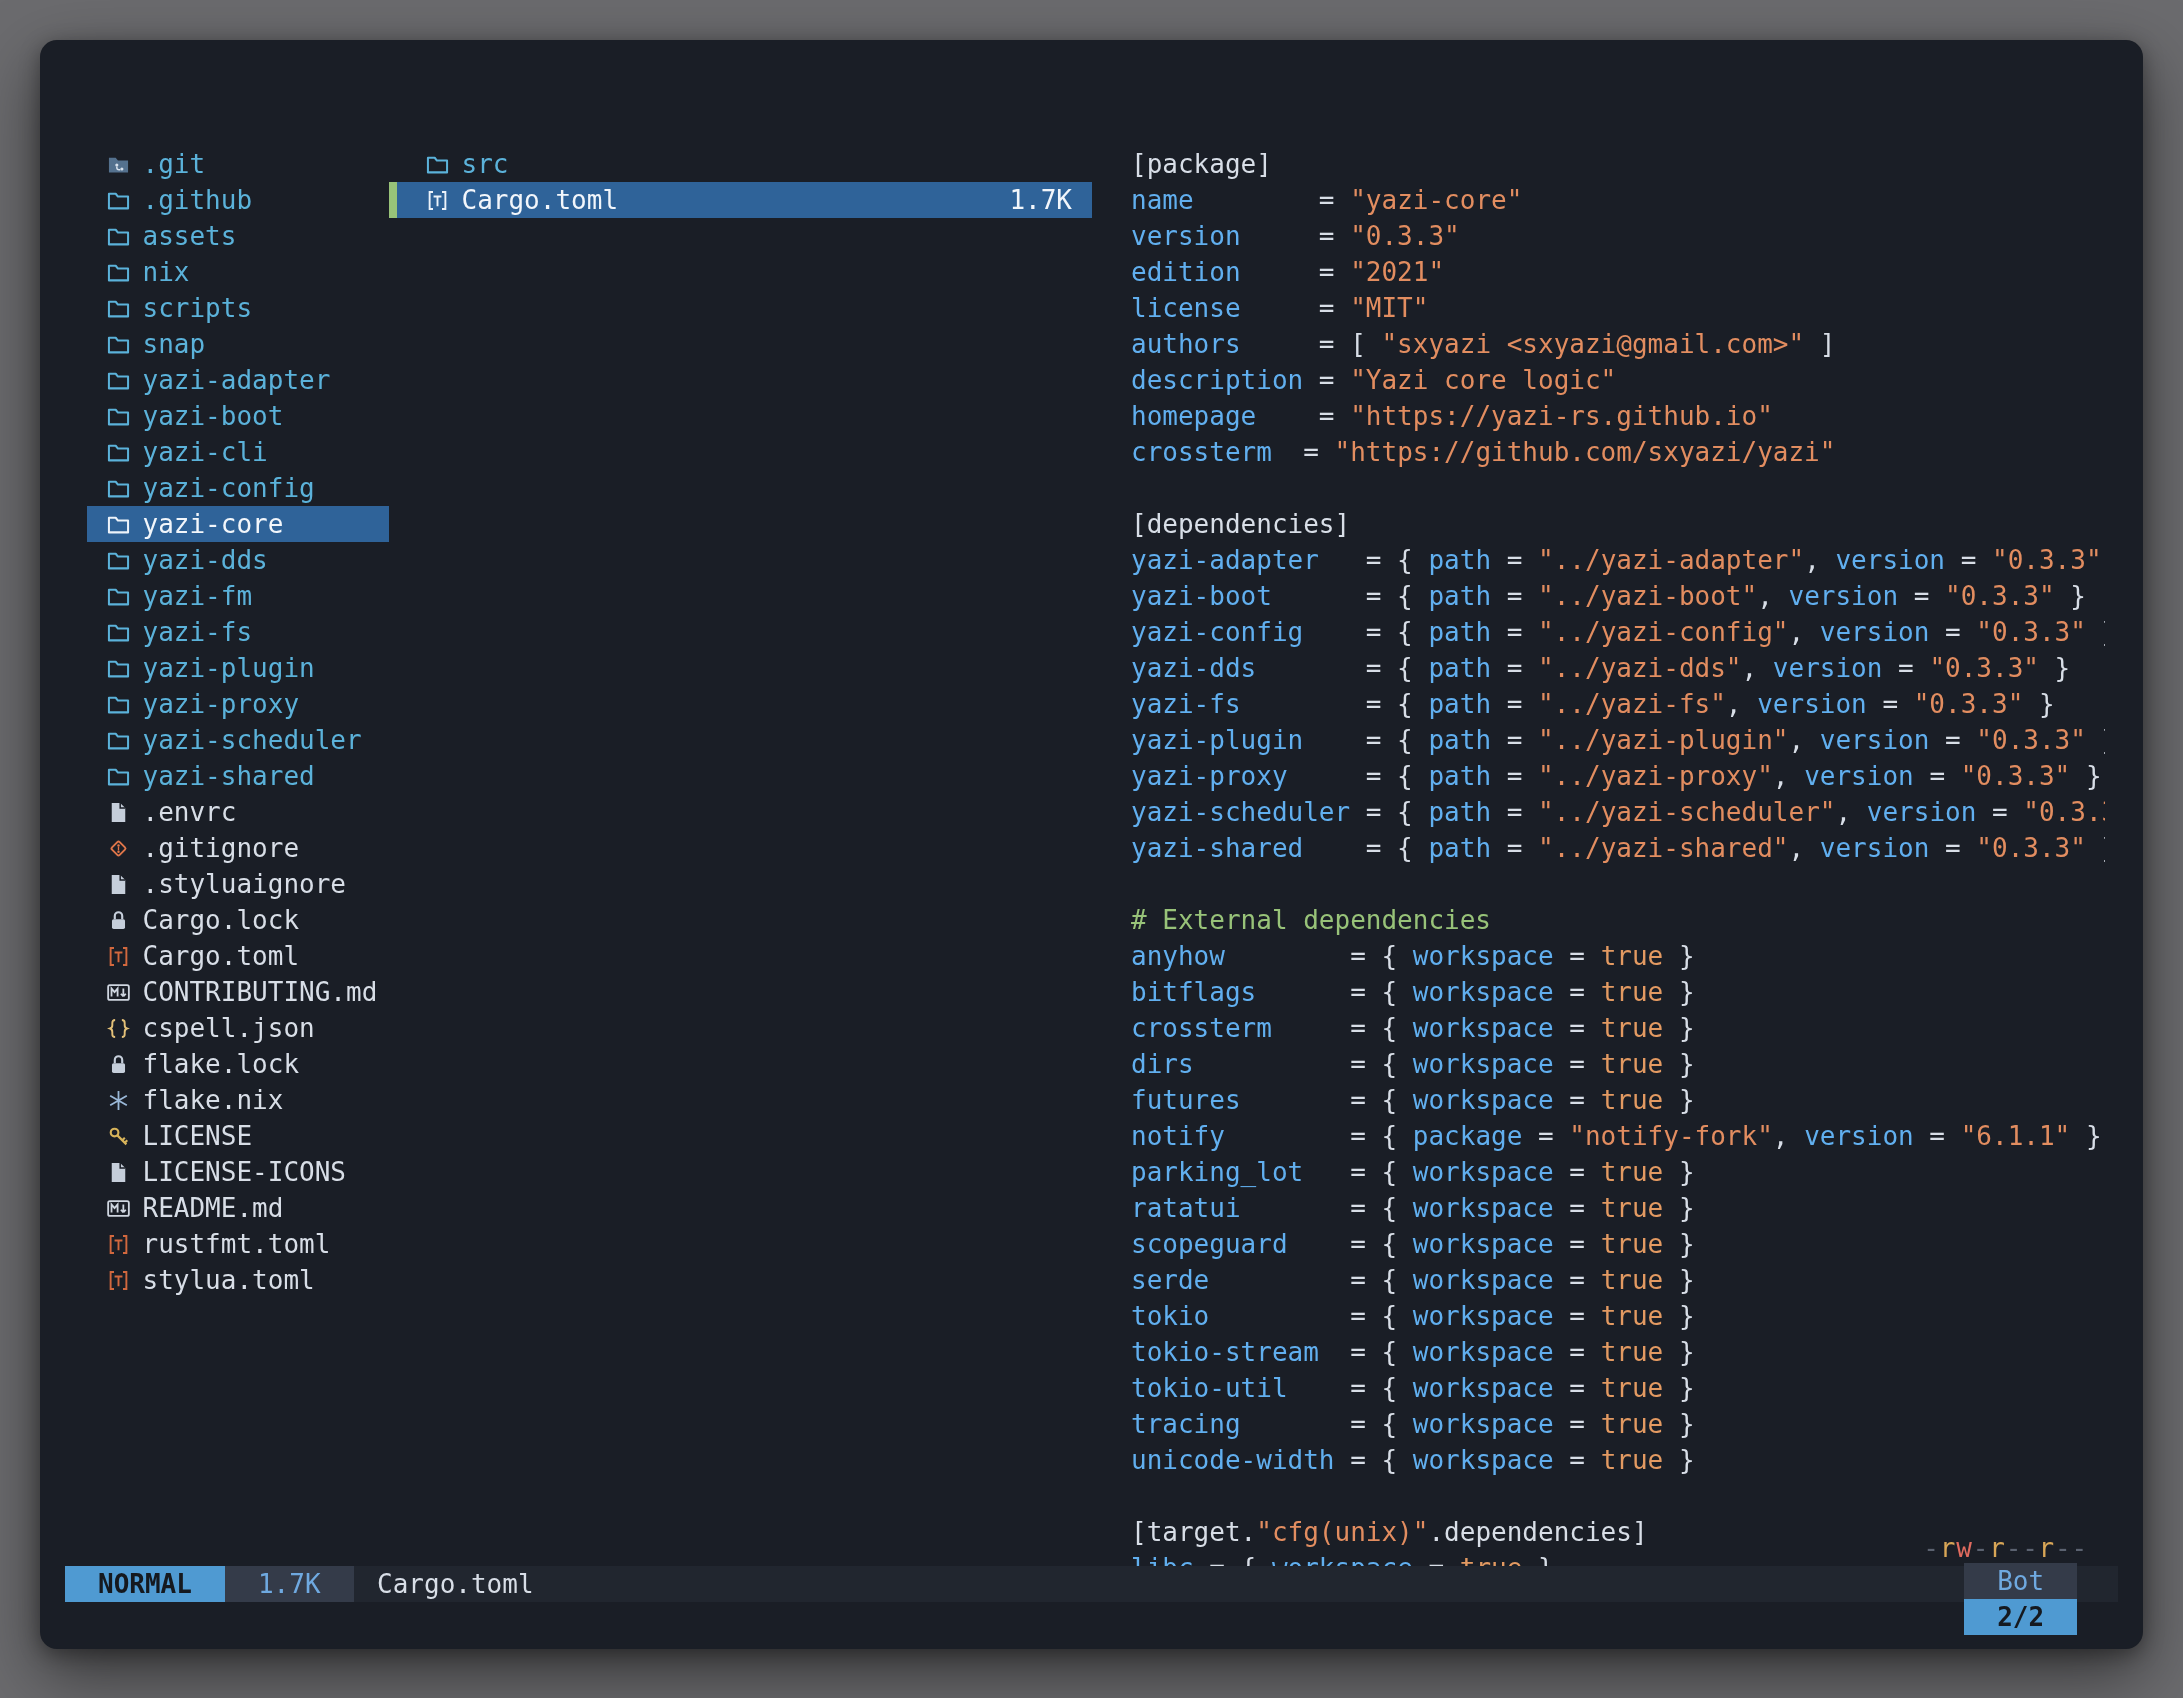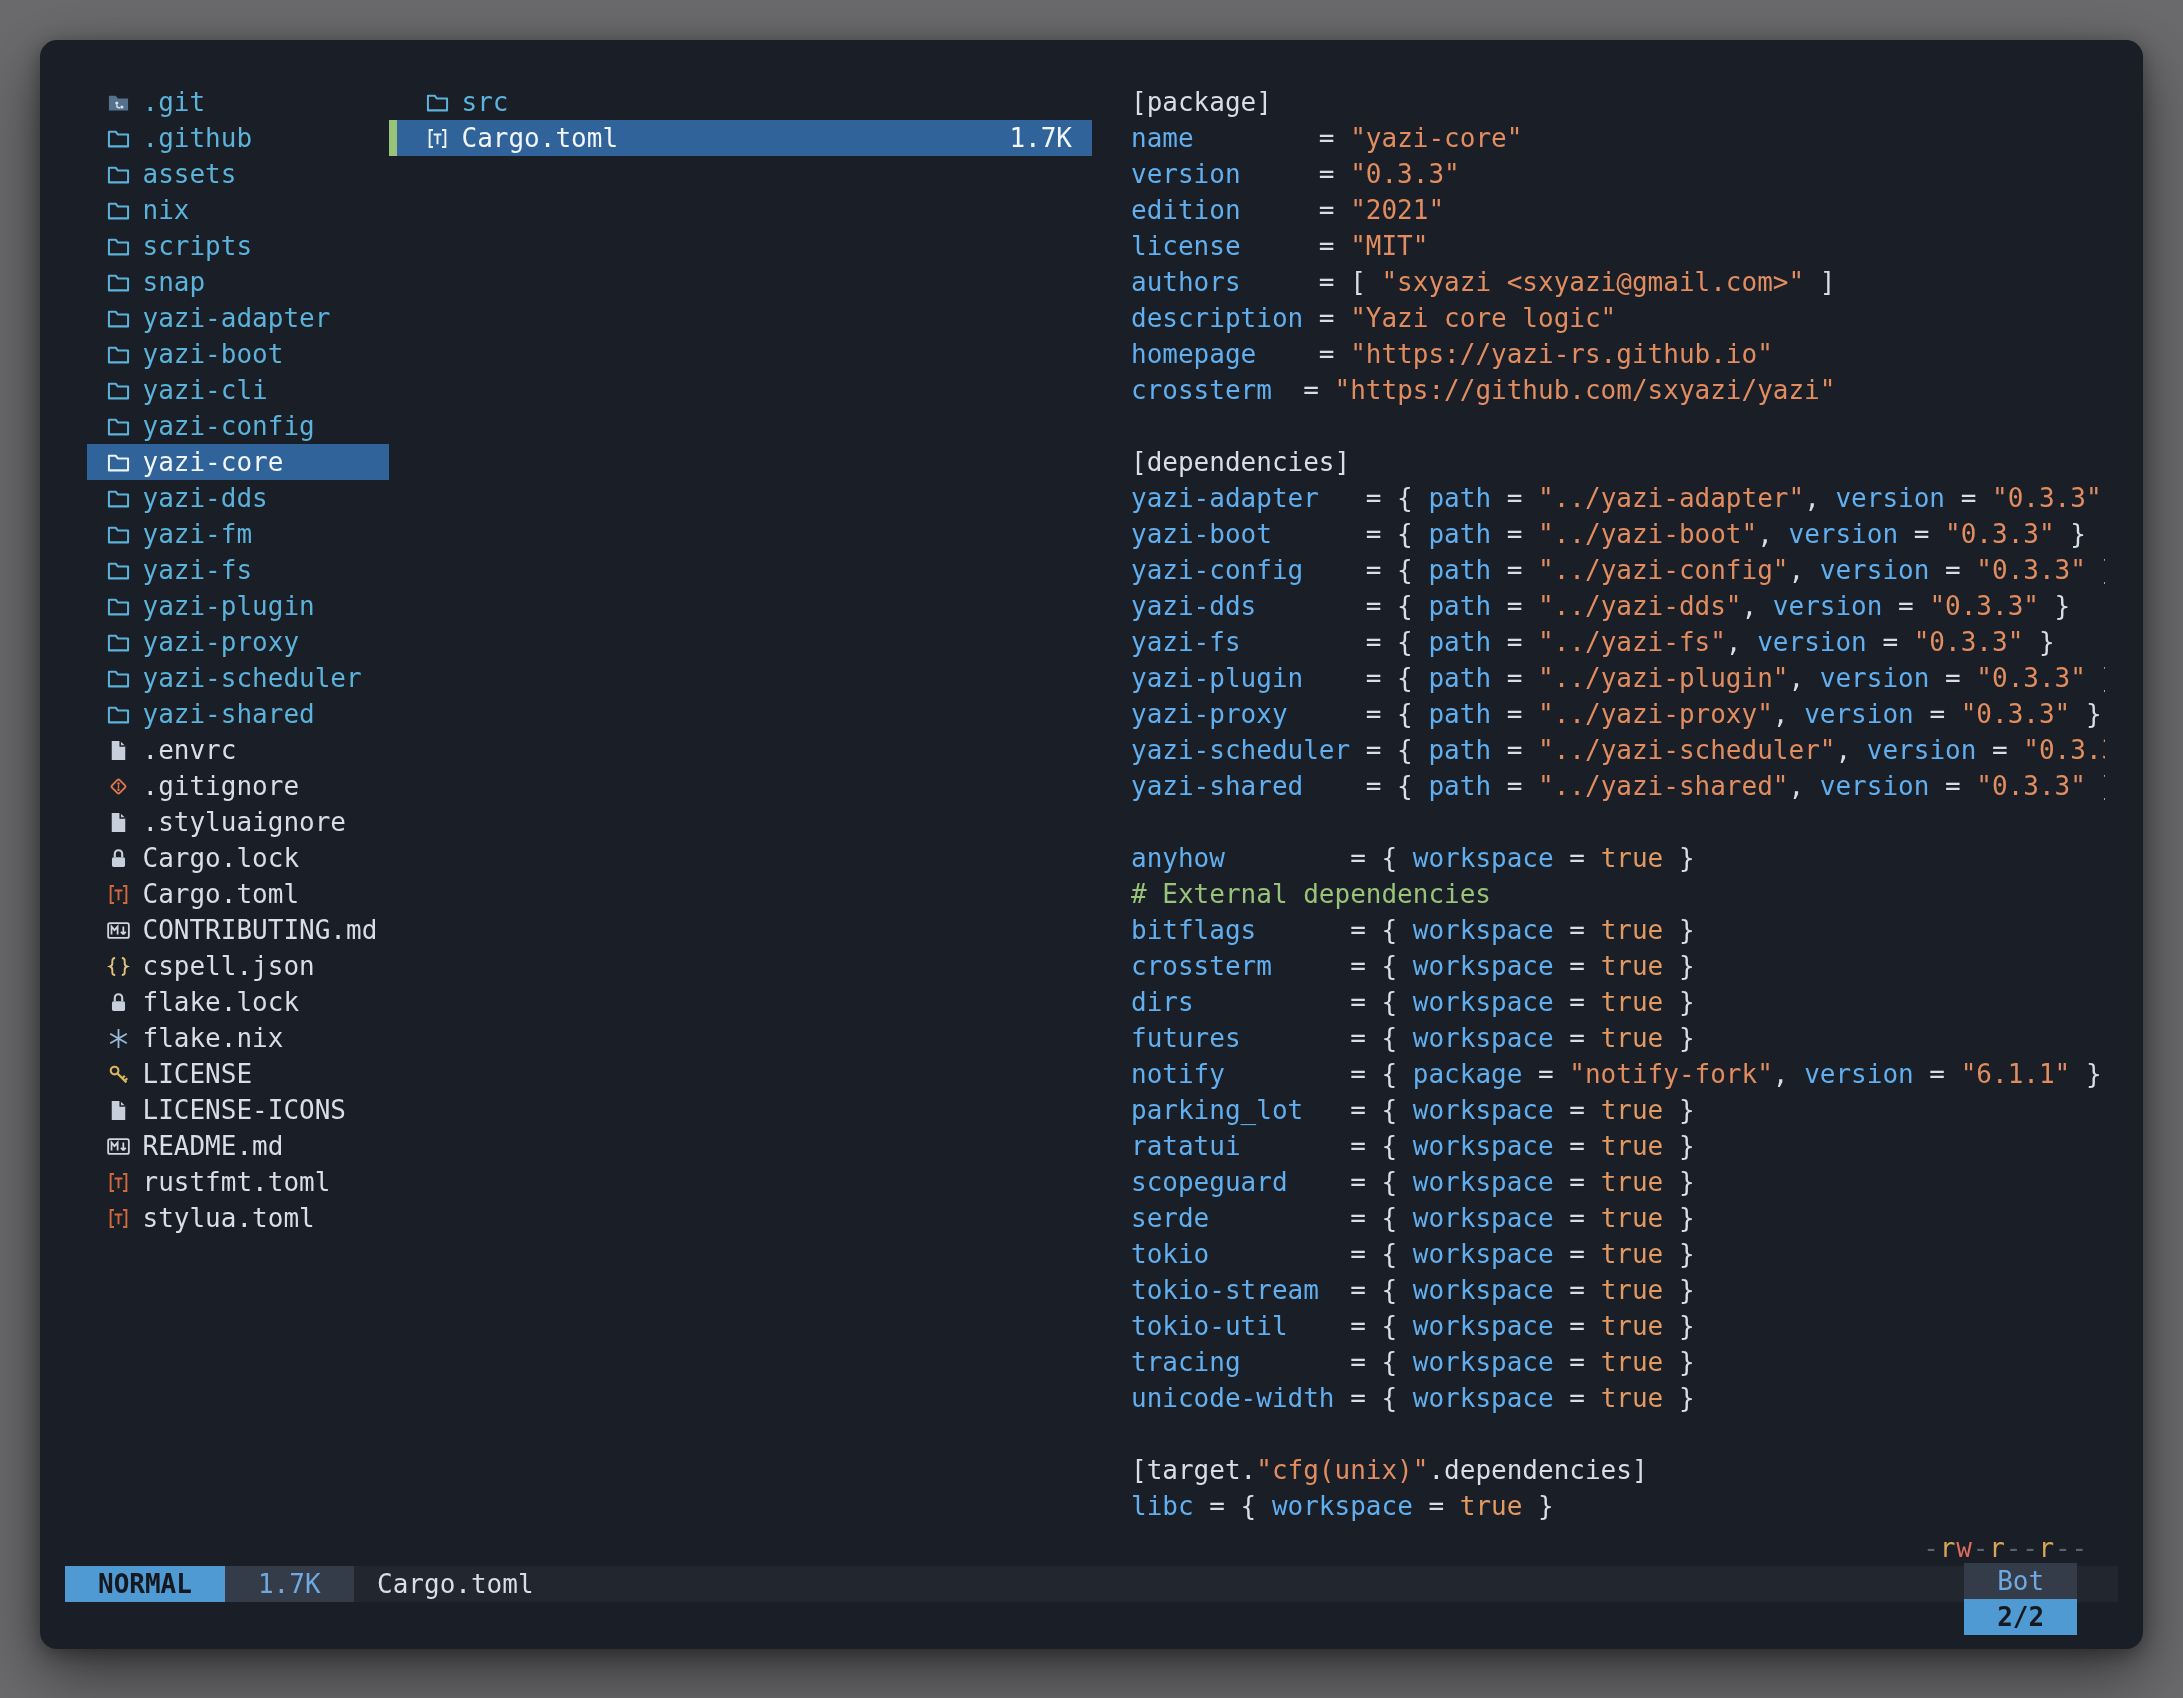--- a/index.html
+++ b/index.html
@@ -29,21 +29,21 @@
     background: var(--bg-outer);
     font-family: "DejaVu Sans Mono", "Liberation Mono", monospace;
   }
   .window {
     position:absolute; left:40px; top:40px; right:40px; bottom:49px;
     background: var(--bg-window);
     border-radius:17px;
     box-shadow: 0 25px 67px rgba(0,0,0,0.5), 0 5px 20px rgba(0,0,0,0.35);
     display:flex; flex-direction:column; overflow:hidden;
   }
-  .content { flex:1; min-height:0; display:flex; padding:44px 38px 0 47px; }
+  .content { flex:1; min-height:0; display:flex; padding:106px 38px 0 47px; }
   .pane-parent { width:302px; flex:none; overflow:hidden; }
   .pane-current { width:703px; flex:none; overflow:hidden; }
   .pane-preview { flex:1; margin-left:39px; overflow:hidden; }
 
   .row {
     height:36px; display:flex; align-items:center;
     font-size:26px; color:var(--fg); white-space:pre;
   }
   .pane-parent .row { padding:0 6.7px 0 17px; }
   .pane-current .row { padding:0 20px 0 34px; position:relative; }
@@ -230,22 +230,22 @@
         <div class="pline"><span class="k">yazi-adapter</span><span class="o">   = { </span><span class="k">path</span><span class="o"> = </span><span class="s">"../yazi-adapter"</span><span class="o">, </span><span class="k">version</span><span class="o"> = </span><span class="s">"0.3.3"</span></div>
         <div class="pline"><span class="k">yazi-boot</span><span class="o">      = { </span><span class="k">path</span><span class="o"> = </span><span class="s">"../yazi-boot"</span><span class="o">, </span><span class="k">version</span><span class="o"> = </span><span class="s">"0.3.3"</span><span class="o"> }</span></div>
         <div class="pline"><span class="k">yazi-config</span><span class="o">    = { </span><span class="k">path</span><span class="o"> = </span><span class="s">"../yazi-config"</span><span class="o">, </span><span class="k">version</span><span class="o"> = </span><span class="s">"0.3.3"</span><span class="o"> }</span></div>
         <div class="pline"><span class="k">yazi-dds</span><span class="o">       = { </span><span class="k">path</span><span class="o"> = </span><span class="s">"../yazi-dds"</span><span class="o">, </span><span class="k">version</span><span class="o"> = </span><span class="s">"0.3.3"</span><span class="o"> }</span></div>
         <div class="pline"><span class="k">yazi-fs</span><span class="o">        = { </span><span class="k">path</span><span class="o"> = </span><span class="s">"../yazi-fs"</span><span class="o">, </span><span class="k">version</span><span class="o"> = </span><span class="s">"0.3.3"</span><span class="o"> }</span></div>
         <div class="pline"><span class="k">yazi-plugin</span><span class="o">    = { </span><span class="k">path</span><span class="o"> = </span><span class="s">"../yazi-plugin"</span><span class="o">, </span><span class="k">version</span><span class="o"> = </span><span class="s">"0.3.3"</span><span class="o"> }</span></div>
         <div class="pline"><span class="k">yazi-proxy</span><span class="o">     = { </span><span class="k">path</span><span class="o"> = </span><span class="s">"../yazi-proxy"</span><span class="o">, </span><span class="k">version</span><span class="o"> = </span><span class="s">"0.3.3"</span><span class="o"> }</span></div>
         <div class="pline"><span class="k">yazi-scheduler</span><span class="o"> = { </span><span class="k">path</span><span class="o"> = </span><span class="s">"../yazi-scheduler"</span><span class="o">, </span><span class="k">version</span><span class="o"> = </span><span class="s">"0.3.3"</span></div>
         <div class="pline"><span class="k">yazi-shared</span><span class="o">    = { </span><span class="k">path</span><span class="o"> = </span><span class="s">"../yazi-shared"</span><span class="o">, </span><span class="k">version</span><span class="o"> = </span><span class="s">"0.3.3"</span><span class="o"> }</span></div>
         <div class="pline"></div>
+        <div class="pline"><span class="c"># External dependencies</span></div>
         <div class="pline"><span class="k">anyhow</span><span class="o">        = { </span><span class="k">workspace</span><span class="o"> = </span><span class="b">true</span><span class="o"> }</span></div>
-        <div class="pline"><span class="c"># External dependencies</span></div>
         <div class="pline"><span class="k">bitflags</span><span class="o">      = { </span><span class="k">workspace</span><span class="o"> = </span><span class="b">true</span><span class="o"> }</span></div>
         <div class="pline"><span class="k">crossterm</span><span class="o">     = { </span><span class="k">workspace</span><span class="o"> = </span><span class="b">true</span><span class="o"> }</span></div>
         <div class="pline"><span class="k">dirs</span><span class="o">          = { </span><span class="k">workspace</span><span class="o"> = </span><span class="b">true</span><span class="o"> }</span></div>
         <div class="pline"><span class="k">futures</span><span class="o">       = { </span><span class="k">workspace</span><span class="o"> = </span><span class="b">true</span><span class="o"> }</span></div>
         <div class="pline"><span class="k">notify</span><span class="o">        = { </span><span class="k">package</span><span class="o"> = </span><span class="s">"notify-fork"</span><span class="o">, </span><span class="k">version</span><span class="o"> = </span><span class="s">"6.1.1"</span><span class="o"> }</span></div>
         <div class="pline"><span class="k">parking_lot</span><span class="o">   = { </span><span class="k">workspace</span><span class="o"> = </span><span class="b">true</span><span class="o"> }</span></div>
         <div class="pline"><span class="k">ratatui</span><span class="o">       = { </span><span class="k">workspace</span><span class="o"> = </span><span class="b">true</span><span class="o"> }</span></div>
         <div class="pline"><span class="k">scopeguard</span><span class="o">    = { </span><span class="k">workspace</span><span class="o"> = </span><span class="b">true</span><span class="o"> }</span></div>
         <div class="pline"><span class="k">serde</span><span class="o">         = { </span><span class="k">workspace</span><span class="o"> = </span><span class="b">true</span><span class="o"> }</span></div>
         <div class="pline"><span class="k">tokio</span><span class="o">         = { </span><span class="k">workspace</span><span class="o"> = </span><span class="b">true</span><span class="o"> }</span></div>

